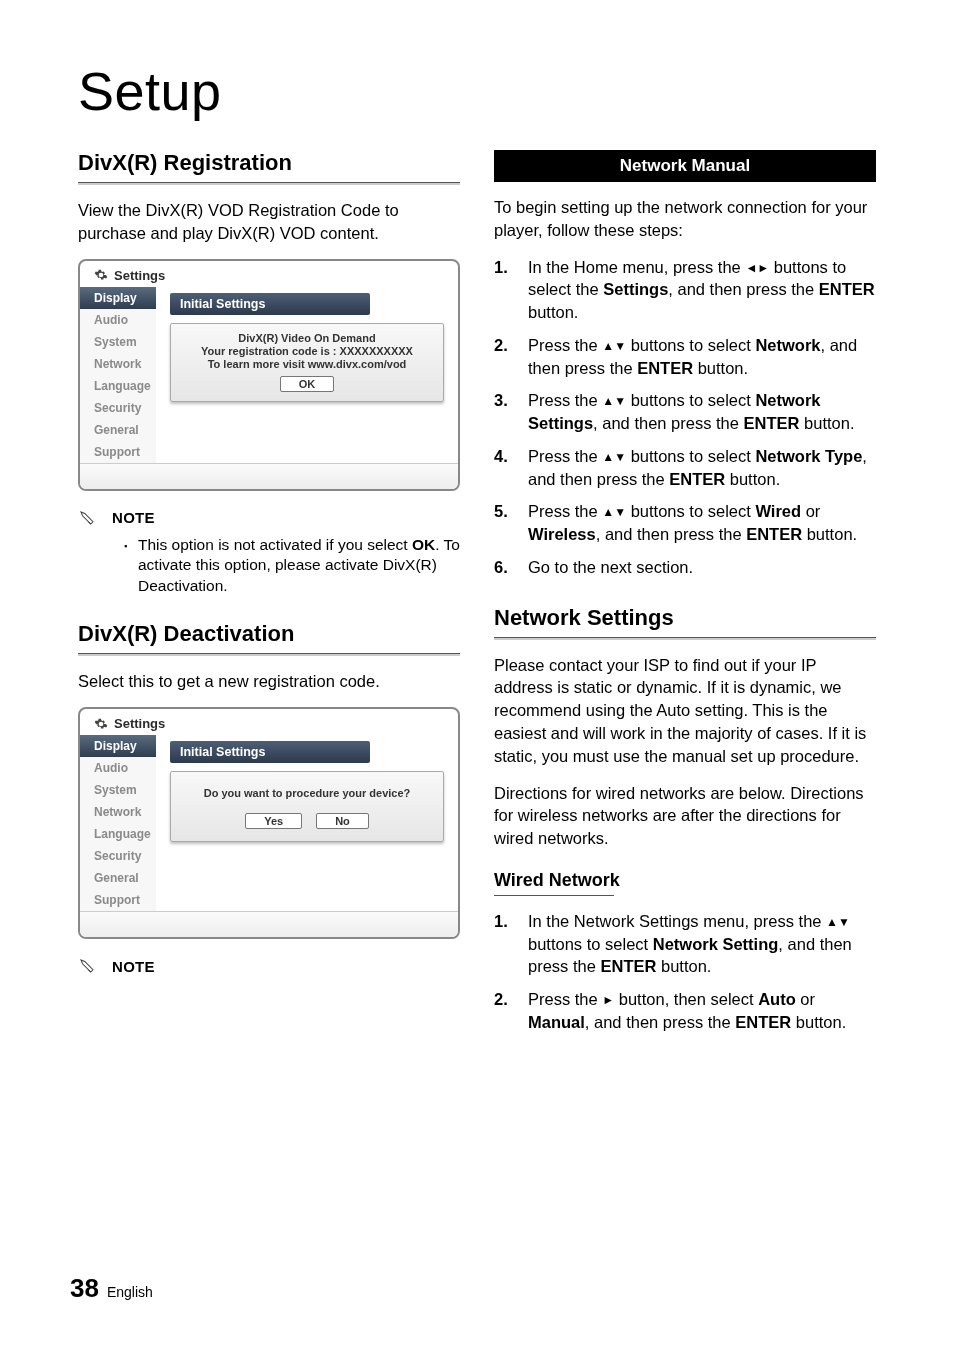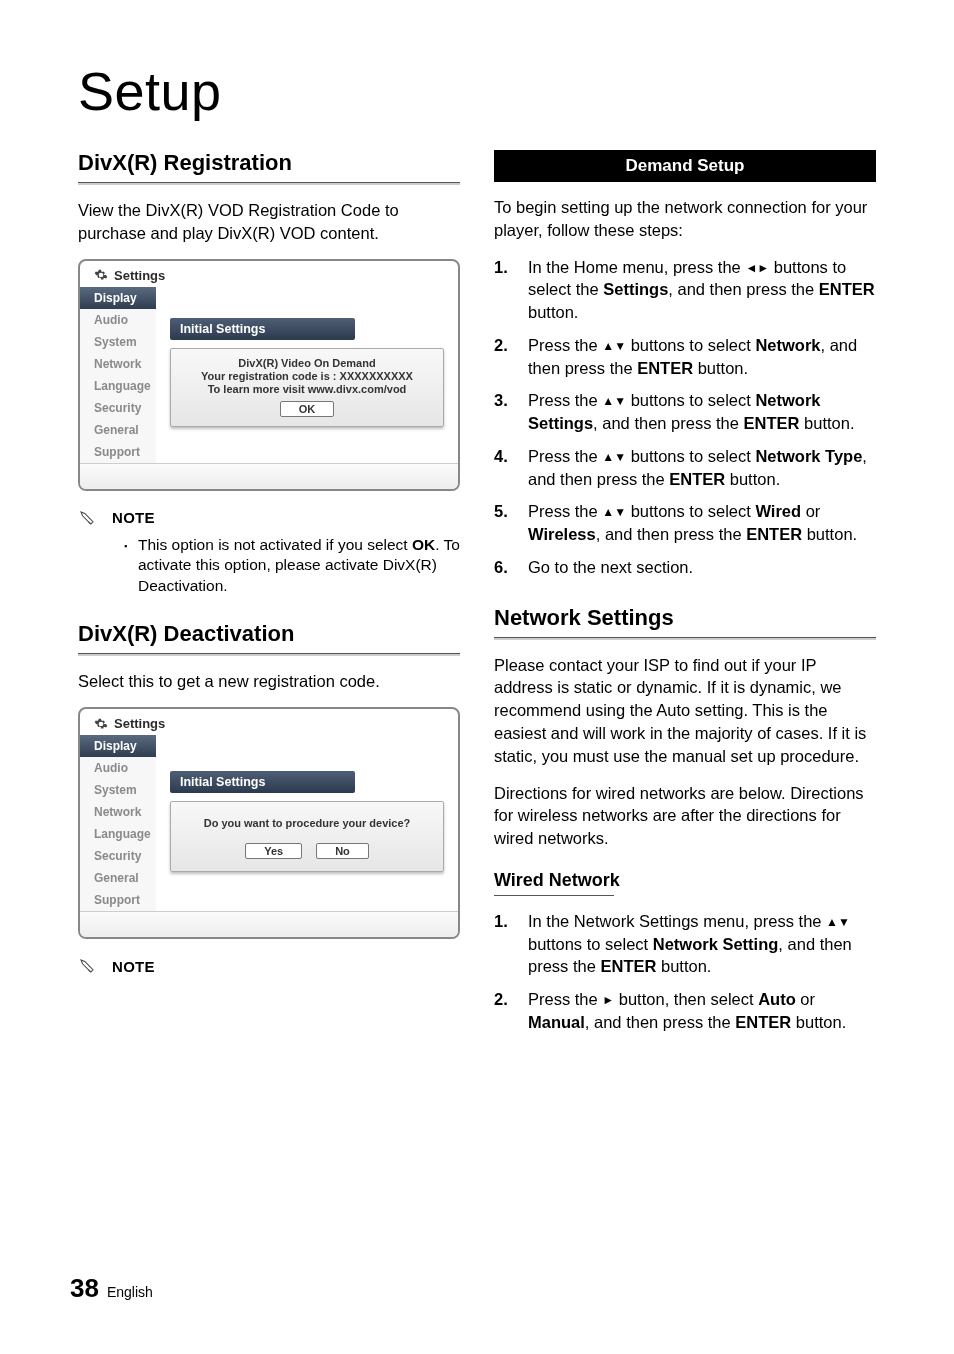--- a/index.html
+++ b/index.html
@@ -88,21 +88,21 @@
   }
   .osd-header {
     display: flex;
     align-items: center;
     gap: 6px;
     padding: 7px 14px 4px 14px;
     font-size: 13px;
     font-weight: bold;
     color: #2b2b2b;
   }
-  .osd-body { display: flex; align-items: center; }
+  .osd-body { display: flex; }
   .osd-menu {
     width: 76px;
     display: flex;
     flex-direction: column;
     font-size: 12px;
     font-weight: bold;
     background: #f7f7f7;
     border-right: 0 solid #ccc;
   }
   .osd-menu-item {
@@ -118,21 +118,21 @@
     position: relative;
     padding: 6px 14px 10px 14px;
   }
   .osd-initial {
     background: linear-gradient(to bottom,#4e5e74,#2c3a4e);
     color: #fff;
     font-size: 12.5px;
     font-weight: bold;
     padding: 4px 10px;
     border-radius: 2px;
-    width: 185px;
+    width: 200px;
   }
   .osd-dialog {
     margin-top: 8px;
     background: linear-gradient(to bottom,#f8f8f8,#e6e6e6);
     border: 1px solid #aaa;
     border-radius: 2px;
     padding: 7px 8px 9px 8px;
     text-align: center;
     font-size: 11px;
     font-weight: bold;
@@ -285,21 +285,21 @@
       <svg class="note-icon" viewBox="0 0 24 24">
           <path fill="none" stroke="#444" stroke-width="1.4" d="M4 4l5 2 11 11-3 3L6 9z"></path>
           <path fill="none" stroke="#444" stroke-width="1.4" d="M14 17l3 3"></path>
         </svg>
       <span class="note-label">NOTE</span>
     </div>
 
   </div>
 
   <div class="col">
-    <div class="rt-banner">Demand Setup</div>
+    <div class="rt-banner">Network Manual</div>
     <div class="body-text">To begin setting up the network connection for your player, follow these steps:</div>
 
     <ol class="steps">
       <li>
           <span class="num">1.</span>
           <span><span>In the Home menu, press the </span><span class="tri">◄►</span><span> buttons to select the </span><b>Settings</b><span>, and then press the </span><b>ENTER</b><span> button.</span></span>
         </li>
       <li>
           <span class="num">2.</span>
           <span><span>Press the </span><span class="tri">▲▼</span><span> buttons to select </span><b>Network</b><span>, and then press the </span><b>ENTER</b><span> button.</span></span>

